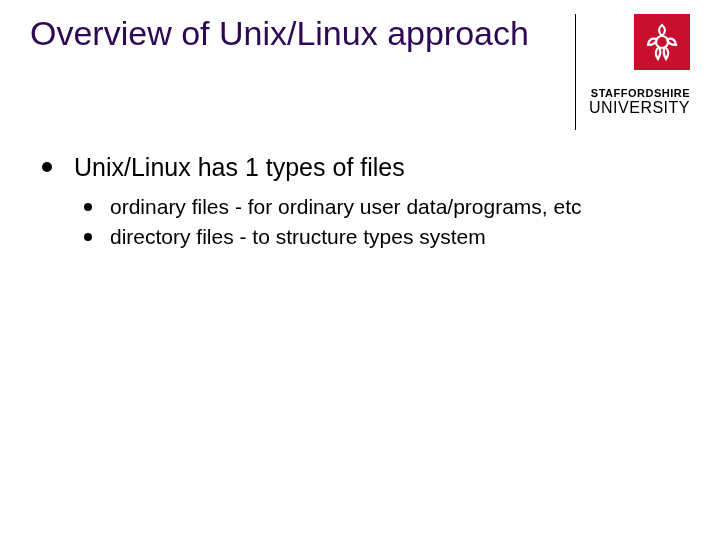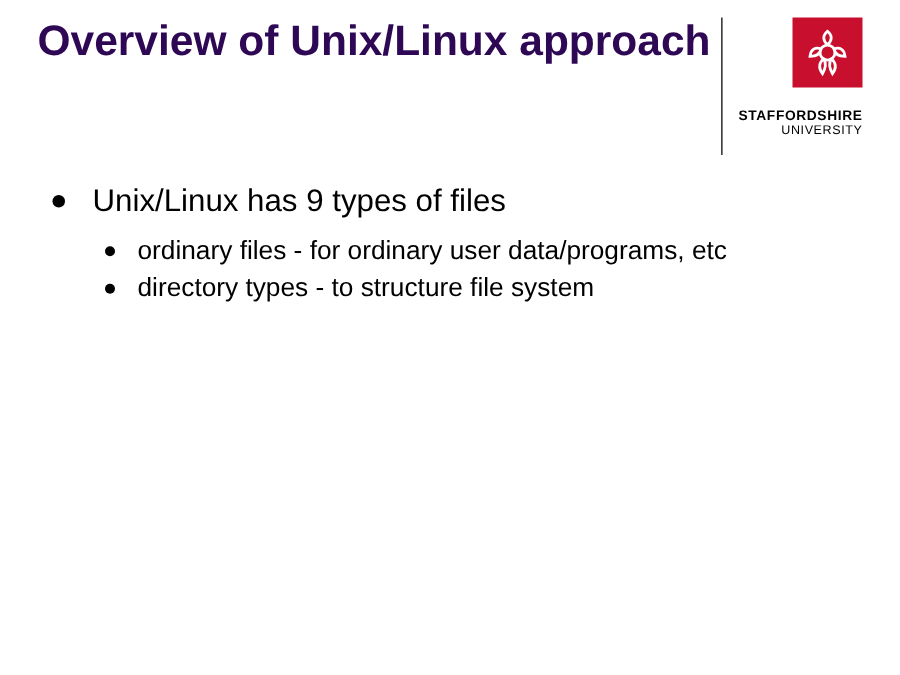--- a/index.html
+++ b/index.html
@@ -17,21 +17,21 @@
     position: relative;
   }
   .header-row {
     display: flex;
     align-items: flex-start;
     gap: 10px;
   }
   .title {
     flex: 1;
     font-size: 34px;
-    font-weight: bold;
+    font-weight: normal;
     color: #2e0854;
     line-height: 1.15;
     padding-right: 10px;
   }
   .logo-block {
     flex: 0 0 auto;
     display: flex;
     flex-direction: column;
     align-items: flex-end;
     gap: 16px;
@@ -59,21 +59,21 @@
     text-align: right;
     line-height: 1.05;
   }
   .logo-text .l1 {
     font-size: 11px;
     letter-spacing: 0.5px;
     font-weight: bold;
     color: #000;
   }
   .logo-text .l2 {
-    font-size: 10px;
+    font-size: 16px;
     letter-spacing: 0.5px;
     font-weight: normal;
     color: #000;
   }
   .content {
     margin-top: 36px;
     padding-left: 6px;
   }
   ul.level1 {
     list-style: none;
@@ -145,25 +145,25 @@
       <div class="logo-text">
         <div class="l1">STAFFORDSHIRE</div>
         <div class="l2">UNIVERSITY</div>
       </div>
     </div>
   </div>
 
   <div class="content">
     <ul class="level1">
       <li>
-        <span>Unix/Linux has 9 types of files</span>
+        <span>Unix/Linux has 1 types of files</span>
         <ul class="level2">
           <li>
             <span>ordinary files - for ordinary user data/programs, etc</span>
           </li>
           <li>
-            <span>directory types - to structure file system</span>
+            <span>directory files - to structure types system</span>
           </li>
         </ul>
       </li>
     </ul>
   </div>
 </div>
 
 </body></html>

